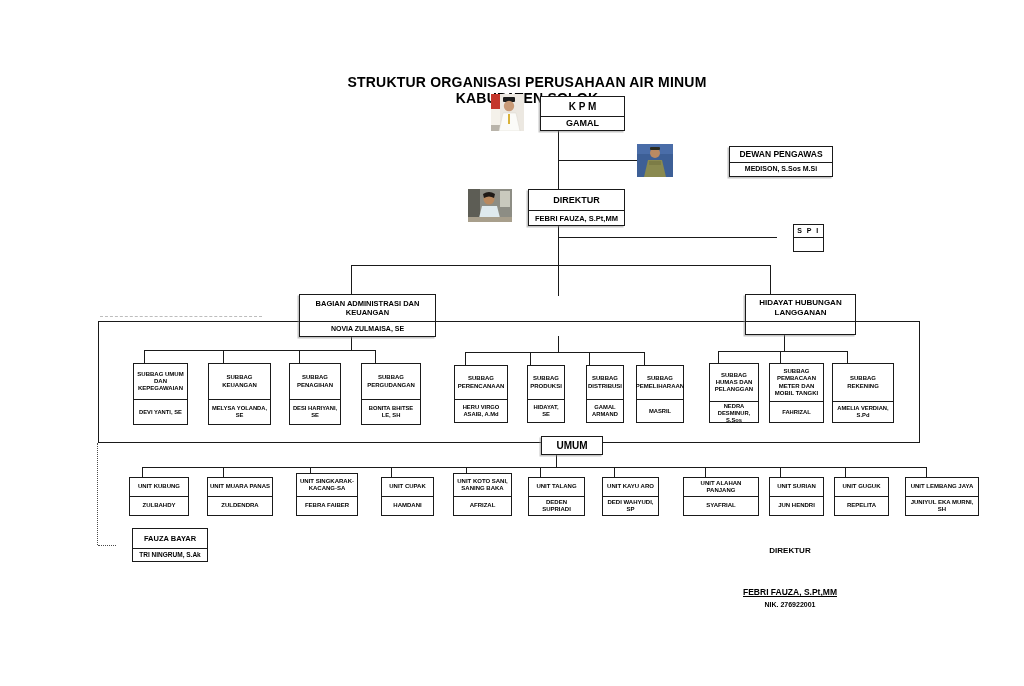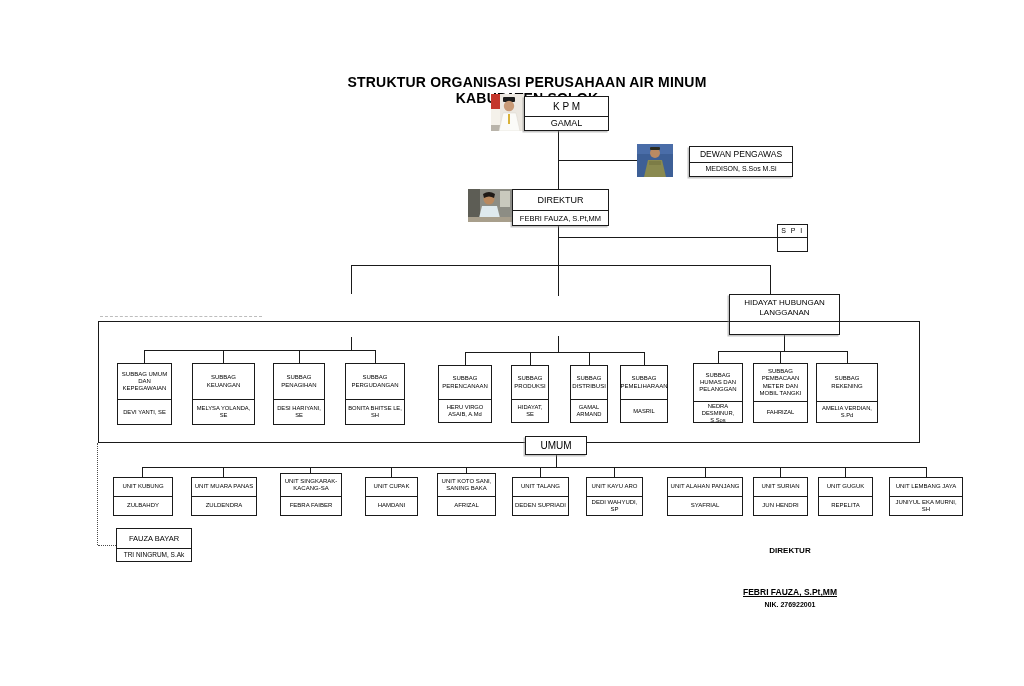--- a/index.html
+++ b/index.html
@@ -7,21 +7,21 @@
   .canvas{position:absolute;left:0;top:0;width:1024px;height:686px;}
   .chart-title{position:absolute;left:315px;top:74px;width:424px;text-align:center;font-size:14px;font-weight:700;letter-spacing:.2px;}
   
   .ln{position:absolute;background:#1a1a1a;z-index:1;}
   .h{height:1.4px;}
   .v{width:1.4px;}
   .dash{position:absolute;border-top:1.6px dashed #bdbdbd;background:none;z-index:1;}
   .dotv{position:absolute;border-left:1.4px dotted #4a4a4a;background:none;z-index:1;}
   .doth{position:absolute;border-top:1.4px dotted #4a4a4a;background:none;z-index:1;}
   
-  .obox{position:absolute;box-sizing:border-box;background:#fff;border:1.3px solid #1a1a1a;display:flex;flex-direction:column;z-index:2;font-weight:400;text-align:center;}
+  .obox{position:absolute;box-sizing:border-box;background:#fff;border:1.3px solid #1a1a1a;display:flex;flex-direction:column;z-index:2;font-weight:700;text-align:center;margin-left:16px;}
   .shd{box-shadow:-1.5px 1.5px 0 rgba(140,140,140,.5);}
   .cell{display:flex;align-items:center;justify-content:center;padding:1px 2px;line-height:1.2;box-sizing:border-box;white-space:pre-line;}
   .cell.tt{border-bottom:1.3px solid #1a1a1a;flex:none;}
   .cell.nm{flex:1;}
   .f10{font-size:10px;} .f9{font-size:9px;} .f85{font-size:8.5px;} .f8{font-size:8px;}
   .f75{font-size:7.5px;} .f7{font-size:7px;} .f65{font-size:6.5px;} .f6{font-size:6px;} .f58{font-size:5.8px;}
   .sp{letter-spacing:1.5px;}
   .photo{position:absolute;z-index:2;display:block;}
   .sig{position:absolute;text-align:center;font-weight:700;z-index:2;}
   .sig.name{text-decoration:underline;}
@@ -109,35 +109,39 @@
     <path d="M15 5 Q21 1 27 5 L26 9 Q21 6 16 9 Z" fill="#1f1a16"></path>
     <path d="M10 33 L14 17 H29 L33 33 Z" fill="#dfeaee"></path>
     <rect x="0" y="28" width="44" height="5" fill="#a89f8c"></rect>
   </svg>
 
   <div class="obox shd" style="left:524px;top:96px;width:85px;height:35px">
     <div class="cell tt f10" style="height:20px">K P M</div>
     <div class="cell nm f9">GAMAL</div>
   </div>
 
-  <div class="obox shd" style="left:689px;top:146px;width:104px;height:31px">
+  <div class="obox shd" style="left:713px;top:146px;width:104px;height:31px">
     <div class="cell tt f85" style="height:16px">DEWAN PENGAWAS</div>
     <div class="cell nm f7">MEDISON, S.Sos M.Si</div>
   </div>
 
   <div class="obox shd" style="left:512px;top:189px;width:97px;height:37px">
     <div class="cell tt f9" style="height:21px">DIREKTUR</div>
     <div class="cell nm f75">FEBRI FAUZA, S.Pt,MM</div>
   </div>
 
   <div class="obox" style="left:777px;top:224px;width:31px;height:28px">
     <div class="cell tt f7 sp" style="height:13px">S P I</div>
     <div class="cell nm f7"></div>
   </div>
 
+  <div class="obox shd" style="left:283px;top:294px;width:137px;height:43px">
+    <div class="cell tt f75" style="height:27px">BAGIAN ADMINISTRASI DAN KEUANGAN</div>
+    <div class="cell nm f7">NOVIA ZULMAISA, SE</div>
+  </div>
   <div class="obox shd" style="left:729px;top:294px;width:111px;height:41px">
     <div class="cell tt f8" style="height:27px">HIDAYAT HUBUNGAN LANGGANAN</div>
     <div class="cell nm f7"></div>
   </div>
 
   <div class="obox" style="left:117px;top:363px;width:55px;height:62px">
     <div class="cell tt f6" style="height:36px">SUBBAG UMUM DAN KEPEGAWAIAN</div>
     <div class="cell nm f58">DEVI YANTI, SE</div>
   </div>
   <div class="obox" style="left:192px;top:363px;width:63px;height:62px">

